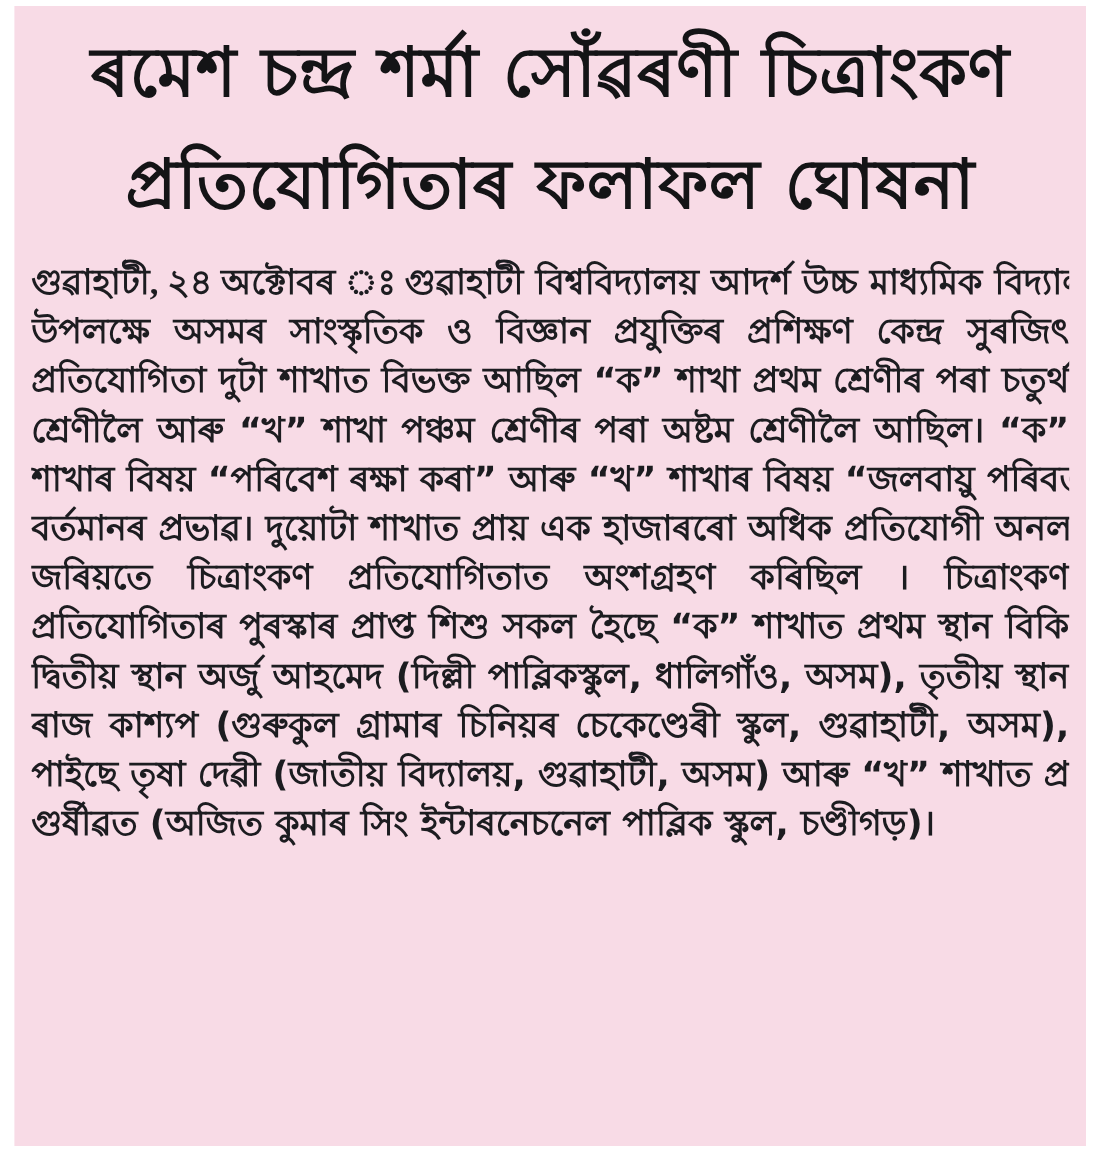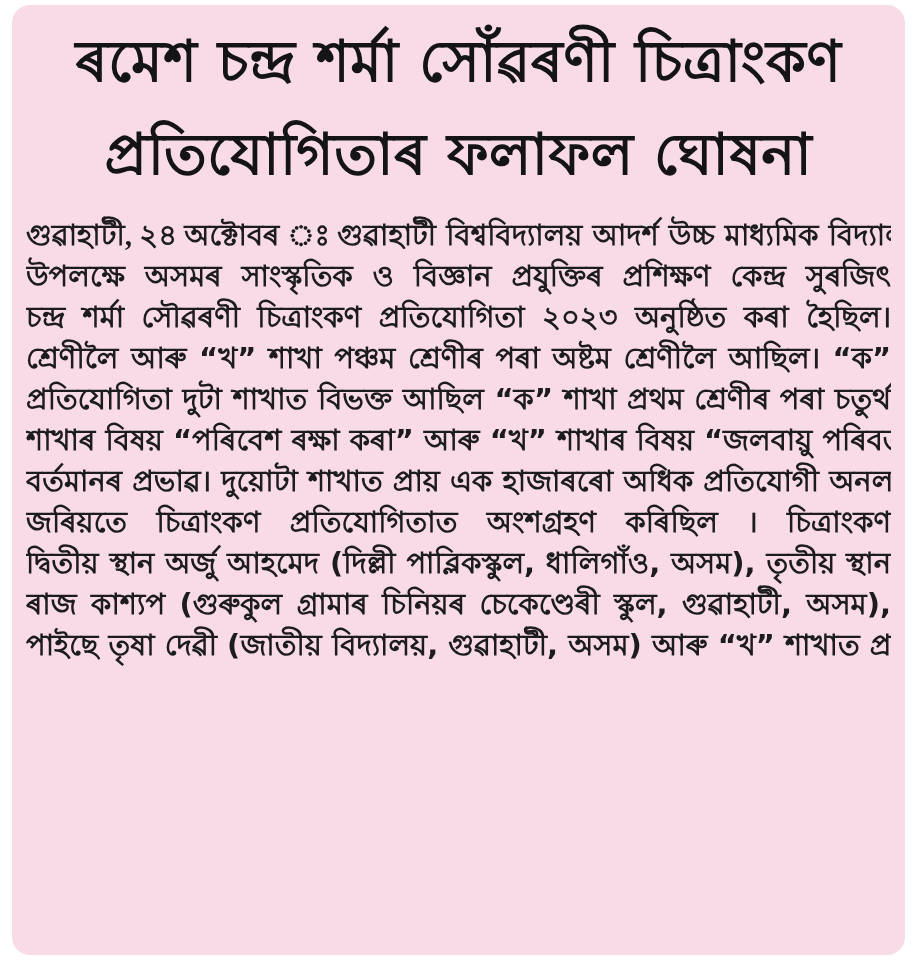--- a/index.html
+++ b/index.html
@@ -20,21 +20,20 @@
   .clipping {
     position: absolute;
     left: 12px;
     top: 5px;
     width: 893px;
     height: 950px;
     background: #f8dbe6;
     box-sizing: border-box;
     padding: 8px 14px 6px 14px;
     color: #1b1b1e;
-    border-radius: 18px;
   }
   .headline {
     text-align: center;
     font-weight: 800;
     font-size: 57px;
     line-height: 93px;
     color: #141416;
     letter-spacing: 0.5px;
     margin-top: 2px;
   }
@@ -70,25 +69,26 @@
   <div class="clipping">
 
     <div class="headline">
       <div class="headline-line">ৰমেশ চন্দ্ৰ শৰ্মা সোঁৱৰণী চিত্ৰাংকণ</div>
       <div class="headline-line">প্ৰতিযোগিতাৰ ফলাফল ঘোষনা</div>
     </div>
 
     <div class="article-body">
       <div class="body-line"><span class="dateline">গুৱাহাটী, ২৪ অক্টোবৰ ঃ </span><span>গুৱাহাটী বিশ্ববিদ্যালয় আদৰ্শ উচ্চ মাধ্যমিক বিদ্যালয়ৰ</span></div>
       <div class="body-line">উপলক্ষে অসমৰ সাংস্কৃতিক ও বিজ্ঞান প্ৰযুক্তিৰ প্ৰশিক্ষণ কেন্দ্ৰ সুৰজিৎ</div>
-      <div class="body-line">চন্দ্ৰ শৰ্মা সৌৱৰণী চিত্ৰাংকণ প্ৰতিযোগিতা ২০২৩ অনুষ্ঠিত কৰা হৈছিল।</div>
+      <div class="body-line">প্ৰতিযোগিতা দুটা শাখাত বিভক্ত আছিল “ক” শাখা প্ৰথম শ্ৰেণীৰ পৰা চতুৰ্থ</div>
       <div class="body-line">শ্ৰেণীলৈ আৰু “খ” শাখা পঞ্চম শ্ৰেণীৰ পৰা অষ্টম শ্ৰেণীলৈ আছিল। “ক”</div>
-      <div class="body-line">প্ৰতিযোগিতা দুটা শাখাত বিভক্ত আছিল “ক” শাখা প্ৰথম শ্ৰেণীৰ পৰা চতুৰ্থ</div>
       <div class="body-line">শাখাৰ বিষয় “পৰিবেশ ৰক্ষা কৰা” আৰু “খ” শাখাৰ বিষয় “জলবায়ু পৰিবৰ্তনৰ</div>
       <div class="body-line">বৰ্তমানৰ প্ৰভাৱ। দুয়োটা শাখাত প্ৰায় এক হাজাৰৰো অধিক প্ৰতিযোগী অনলাইনৰ</div>
       <div class="body-line">জৰিয়তে চিত্ৰাংকণ প্ৰতিযোগিতাত অংশগ্ৰহণ কৰিছিল । চিত্ৰাংকণ</div>
+      <div class="body-line">প্ৰতিযোগিতাৰ পুৰস্কাৰ প্ৰাপ্ত শিশু সকল হৈছে “ক” শাখাত প্ৰথম স্থান বিকি</div>
       <div class="body-line">দ্বিতীয় স্থান অৰ্জু আহমেদ (দিল্লী পাব্লিকস্কুল, ধালিগাঁও, অসম), তৃতীয় স্থান</div>
       <div class="body-line">ৰাজ কাশ্যপ (গুৰুকুল গ্ৰামাৰ চিনিয়ৰ চেকেণ্ডেৰী স্কুল, গুৱাহাটী, অসম),</div>
       <div class="body-line">পাইছে তৃষা দেৱী (জাতীয় বিদ্যালয়, গুৱাহাটী, অসম) আৰু “খ” শাখাত প্ৰথম</div>
+      <div class="body-line last">গুৰ্ষীৱত (অজিত কুমাৰ সিং ইন্টাৰনেচনেল পাব্লিক স্কুল, চণ্ডীগড়)।</div>
     </div>
 
   </div>
 </div>
 
 </body></html>

